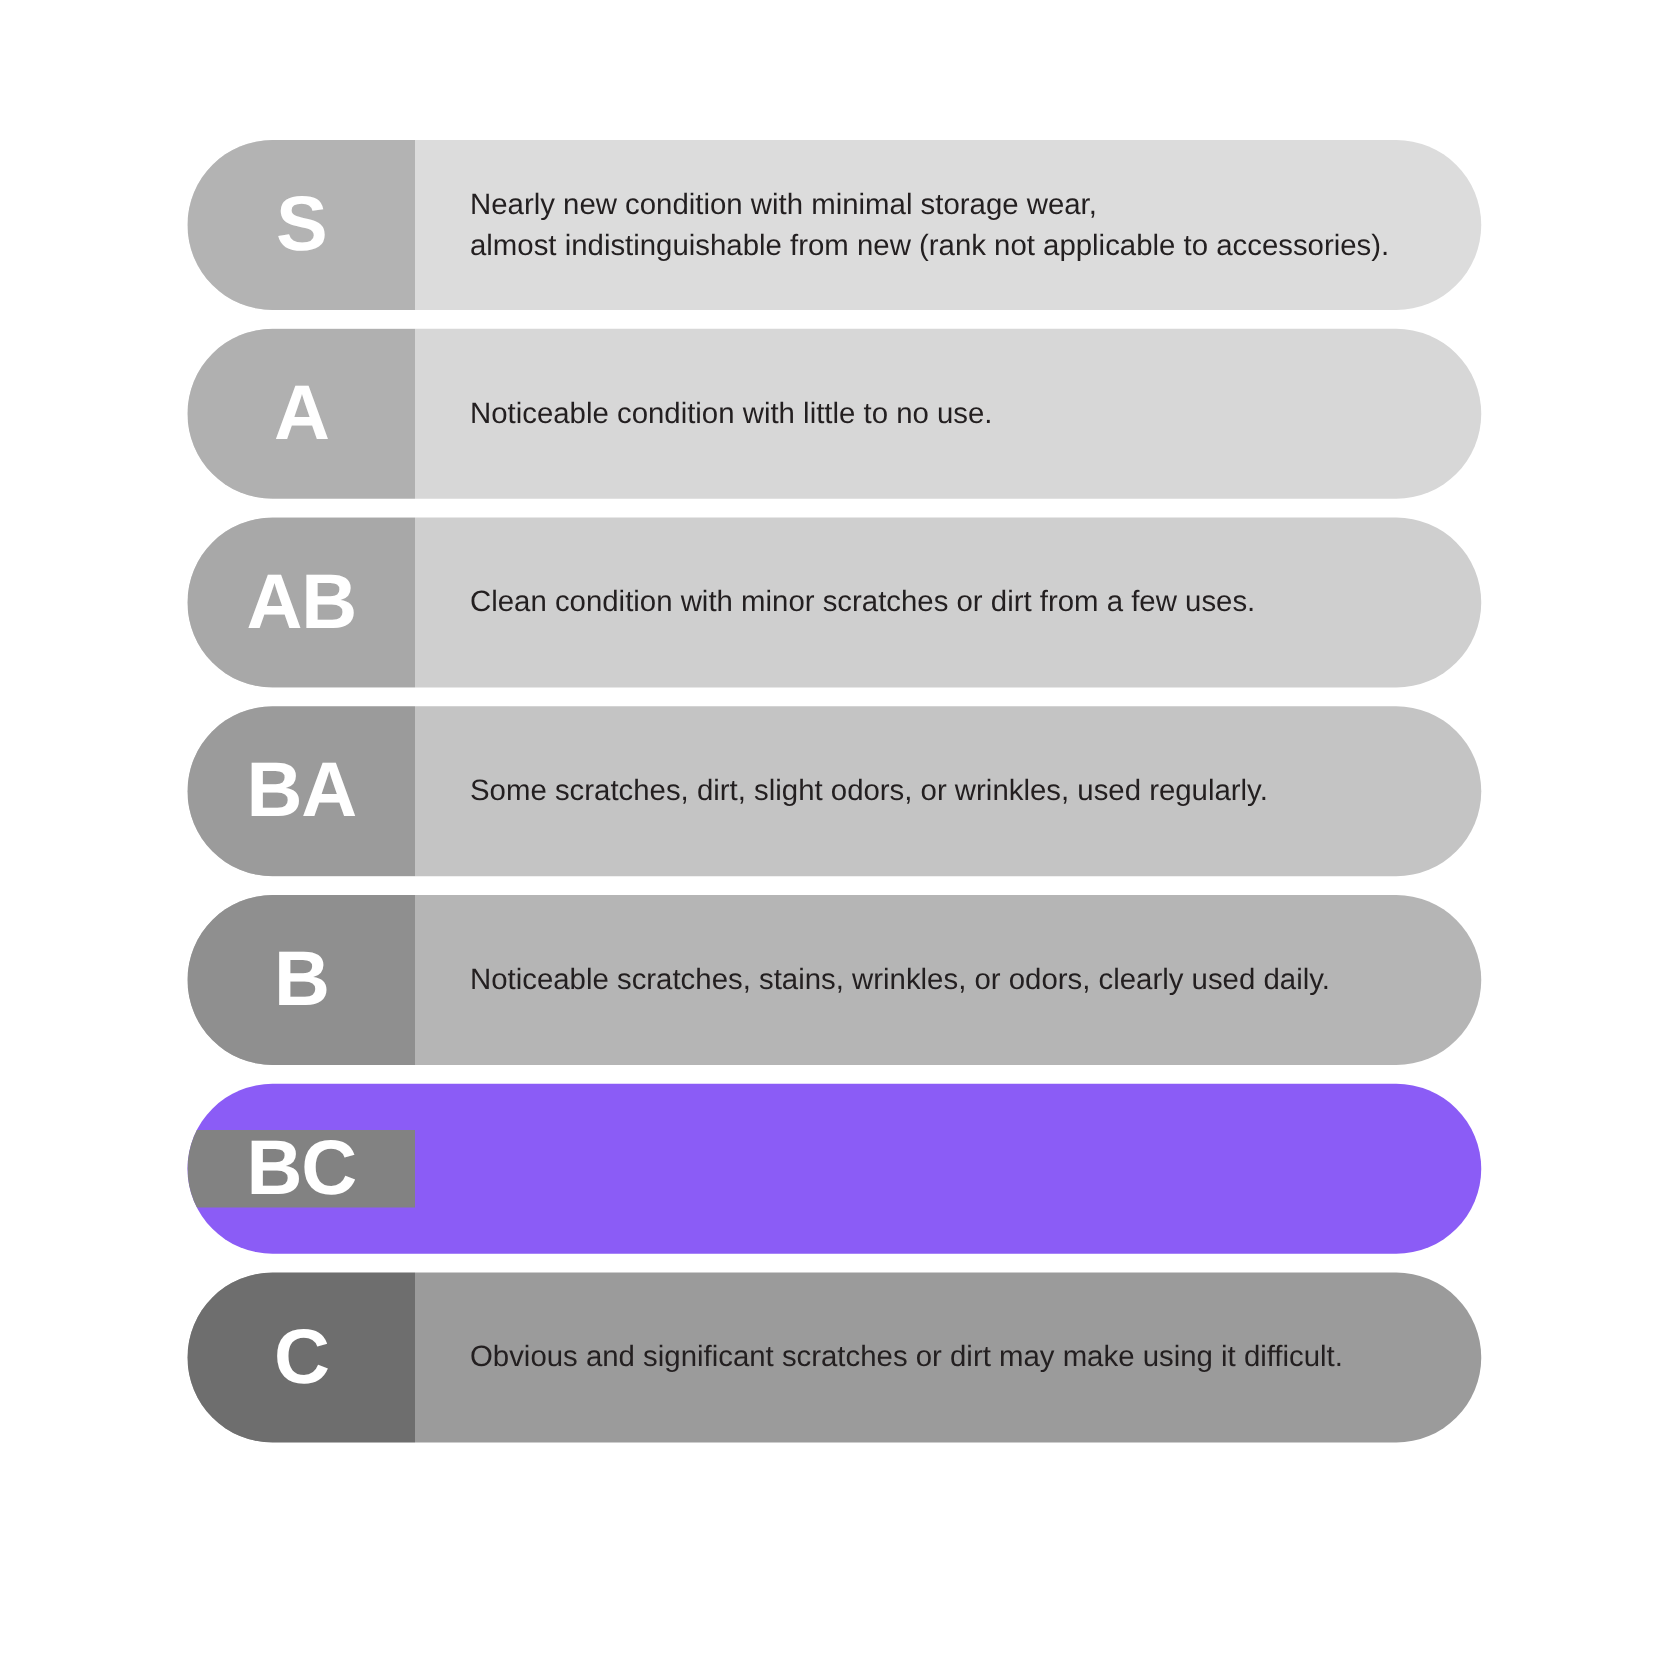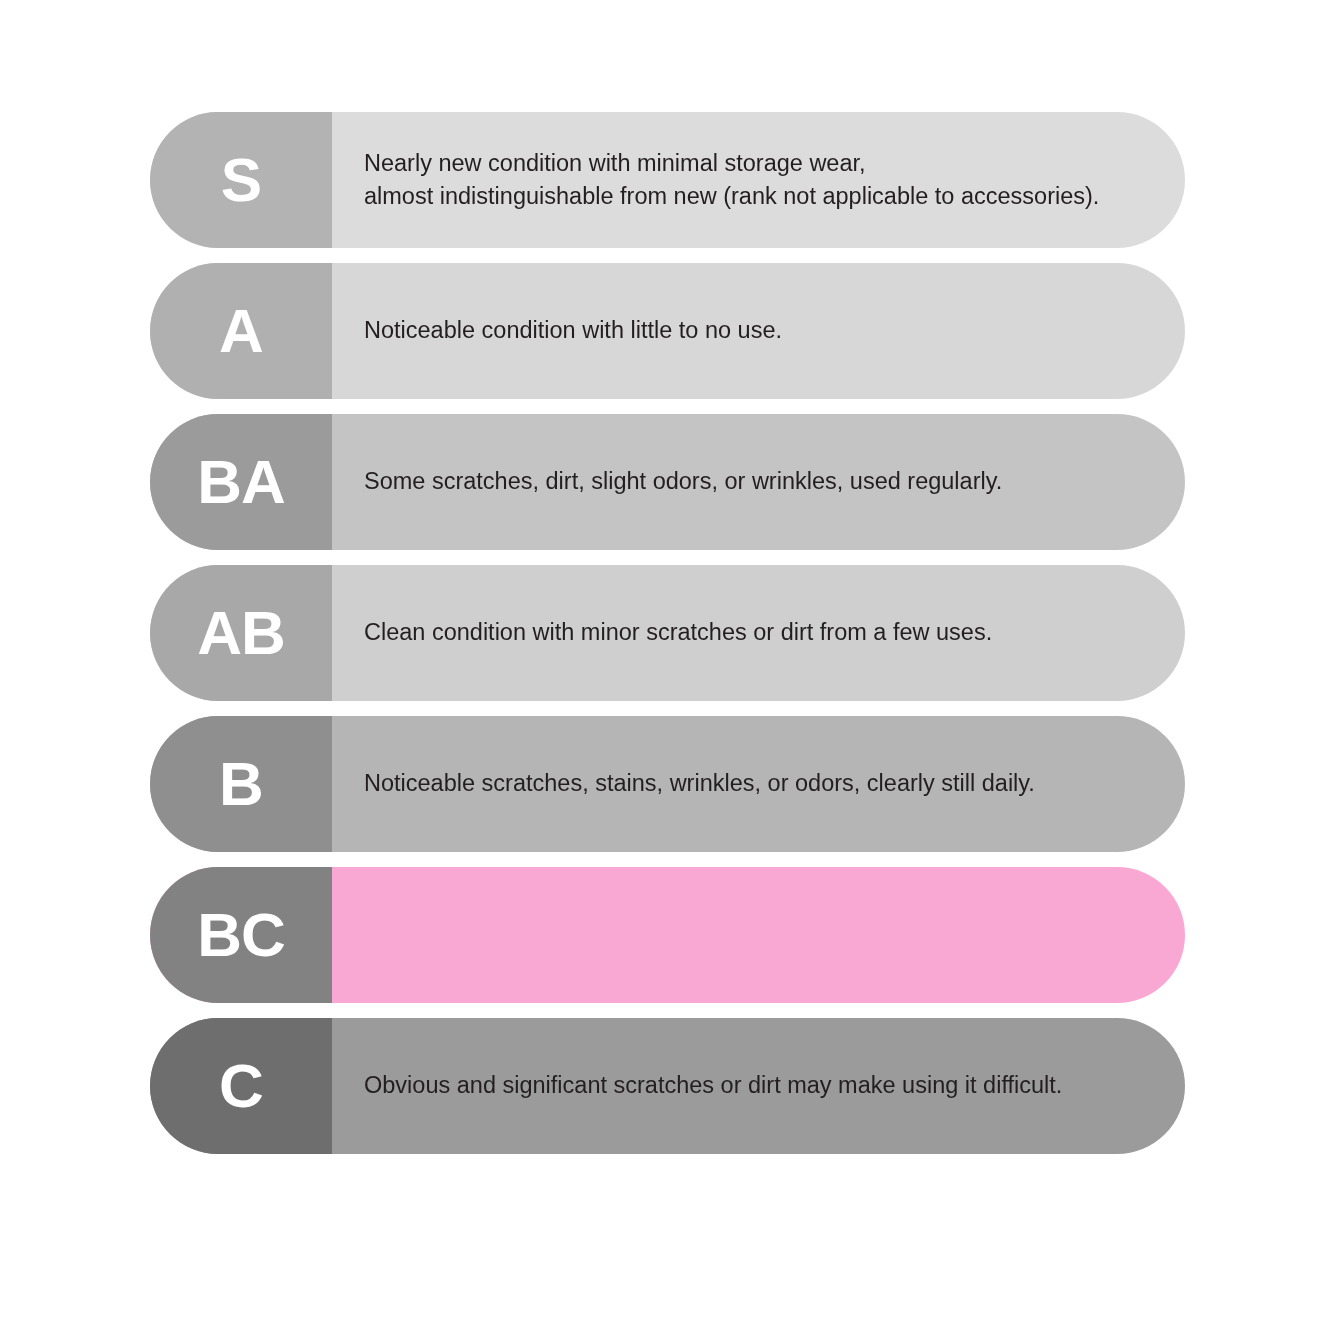--- a/index.html
+++ b/index.html
@@ -37,53 +37,53 @@
     color: #ffffff;
     font-weight: bold;
     font-size: 62px;
     letter-spacing: -1px;
     line-height: 1;
   }
   .grade-desc {
     flex: 1 1 auto;
     display: flex;
     align-items: center;
-    padding-left: 32px;
+    padding-left: 44px;
     padding-right: 28px;
     color: #231f20;
     font-size: 23.5px;
     line-height: 1.42;
     white-space: pre-line;
   }
 </style>
 </head>
 <body>
 
 <div id="grade-chart">
     <div class="grade-row" style="background: rgb(220, 220, 220);">
       <div class="grade-badge" style="background: rgb(179, 179, 179);">S</div>
       <div class="grade-desc">Nearly new condition with minimal storage wear,
 almost indistinguishable from new (rank not applicable to accessories).</div>
     </div>
     <div class="grade-row" style="background: rgb(215, 215, 215);">
       <div class="grade-badge" style="background: rgb(176, 176, 176);">A</div>
       <div class="grade-desc">Noticeable condition with little to no use.</div>
     </div>
+    <div class="grade-row" style="background: rgb(207, 207, 207);">
+      <div class="grade-badge" style="background: rgb(168, 168, 168);">AB</div>
+      <div class="grade-desc">Clean condition with minor scratches or dirt from a few uses.</div>
+    </div>
     <div class="grade-row" style="background: rgb(196, 196, 196);">
       <div class="grade-badge" style="background: rgb(155, 155, 155);">BA</div>
       <div class="grade-desc">Some scratches, dirt, slight odors, or wrinkles, used regularly.</div>
     </div>
-    <div class="grade-row" style="background: rgb(207, 207, 207);">
-      <div class="grade-badge" style="background: rgb(168, 168, 168);">AB</div>
-      <div class="grade-desc">Clean condition with minor scratches or dirt from a few uses.</div>
-    </div>
     <div class="grade-row" style="background: rgb(181, 181, 181);">
       <div class="grade-badge" style="background: rgb(143, 143, 143);">B</div>
-      <div class="grade-desc">Noticeable scratches, stains, wrinkles, or odors, clearly still daily.</div>
+      <div class="grade-desc">Noticeable scratches, stains, wrinkles, or odors, clearly used daily.</div>
     </div>
-    <div class="grade-row" style="background: #f9a8d4;">
+    <div class="grade-row" style="background: #8b5cf6; align-items: center;">
       <div class="grade-badge" style="background: rgb(130, 130, 130);">BC</div>
     </div>
     <div class="grade-row" style="background: rgb(155, 155, 155);">
       <div class="grade-badge" style="background: rgb(110, 110, 110);">C</div>
       <div class="grade-desc">Obvious and significant scratches or dirt may make using it difficult.</div>
     </div>
   </div>
 
 </body></html>

